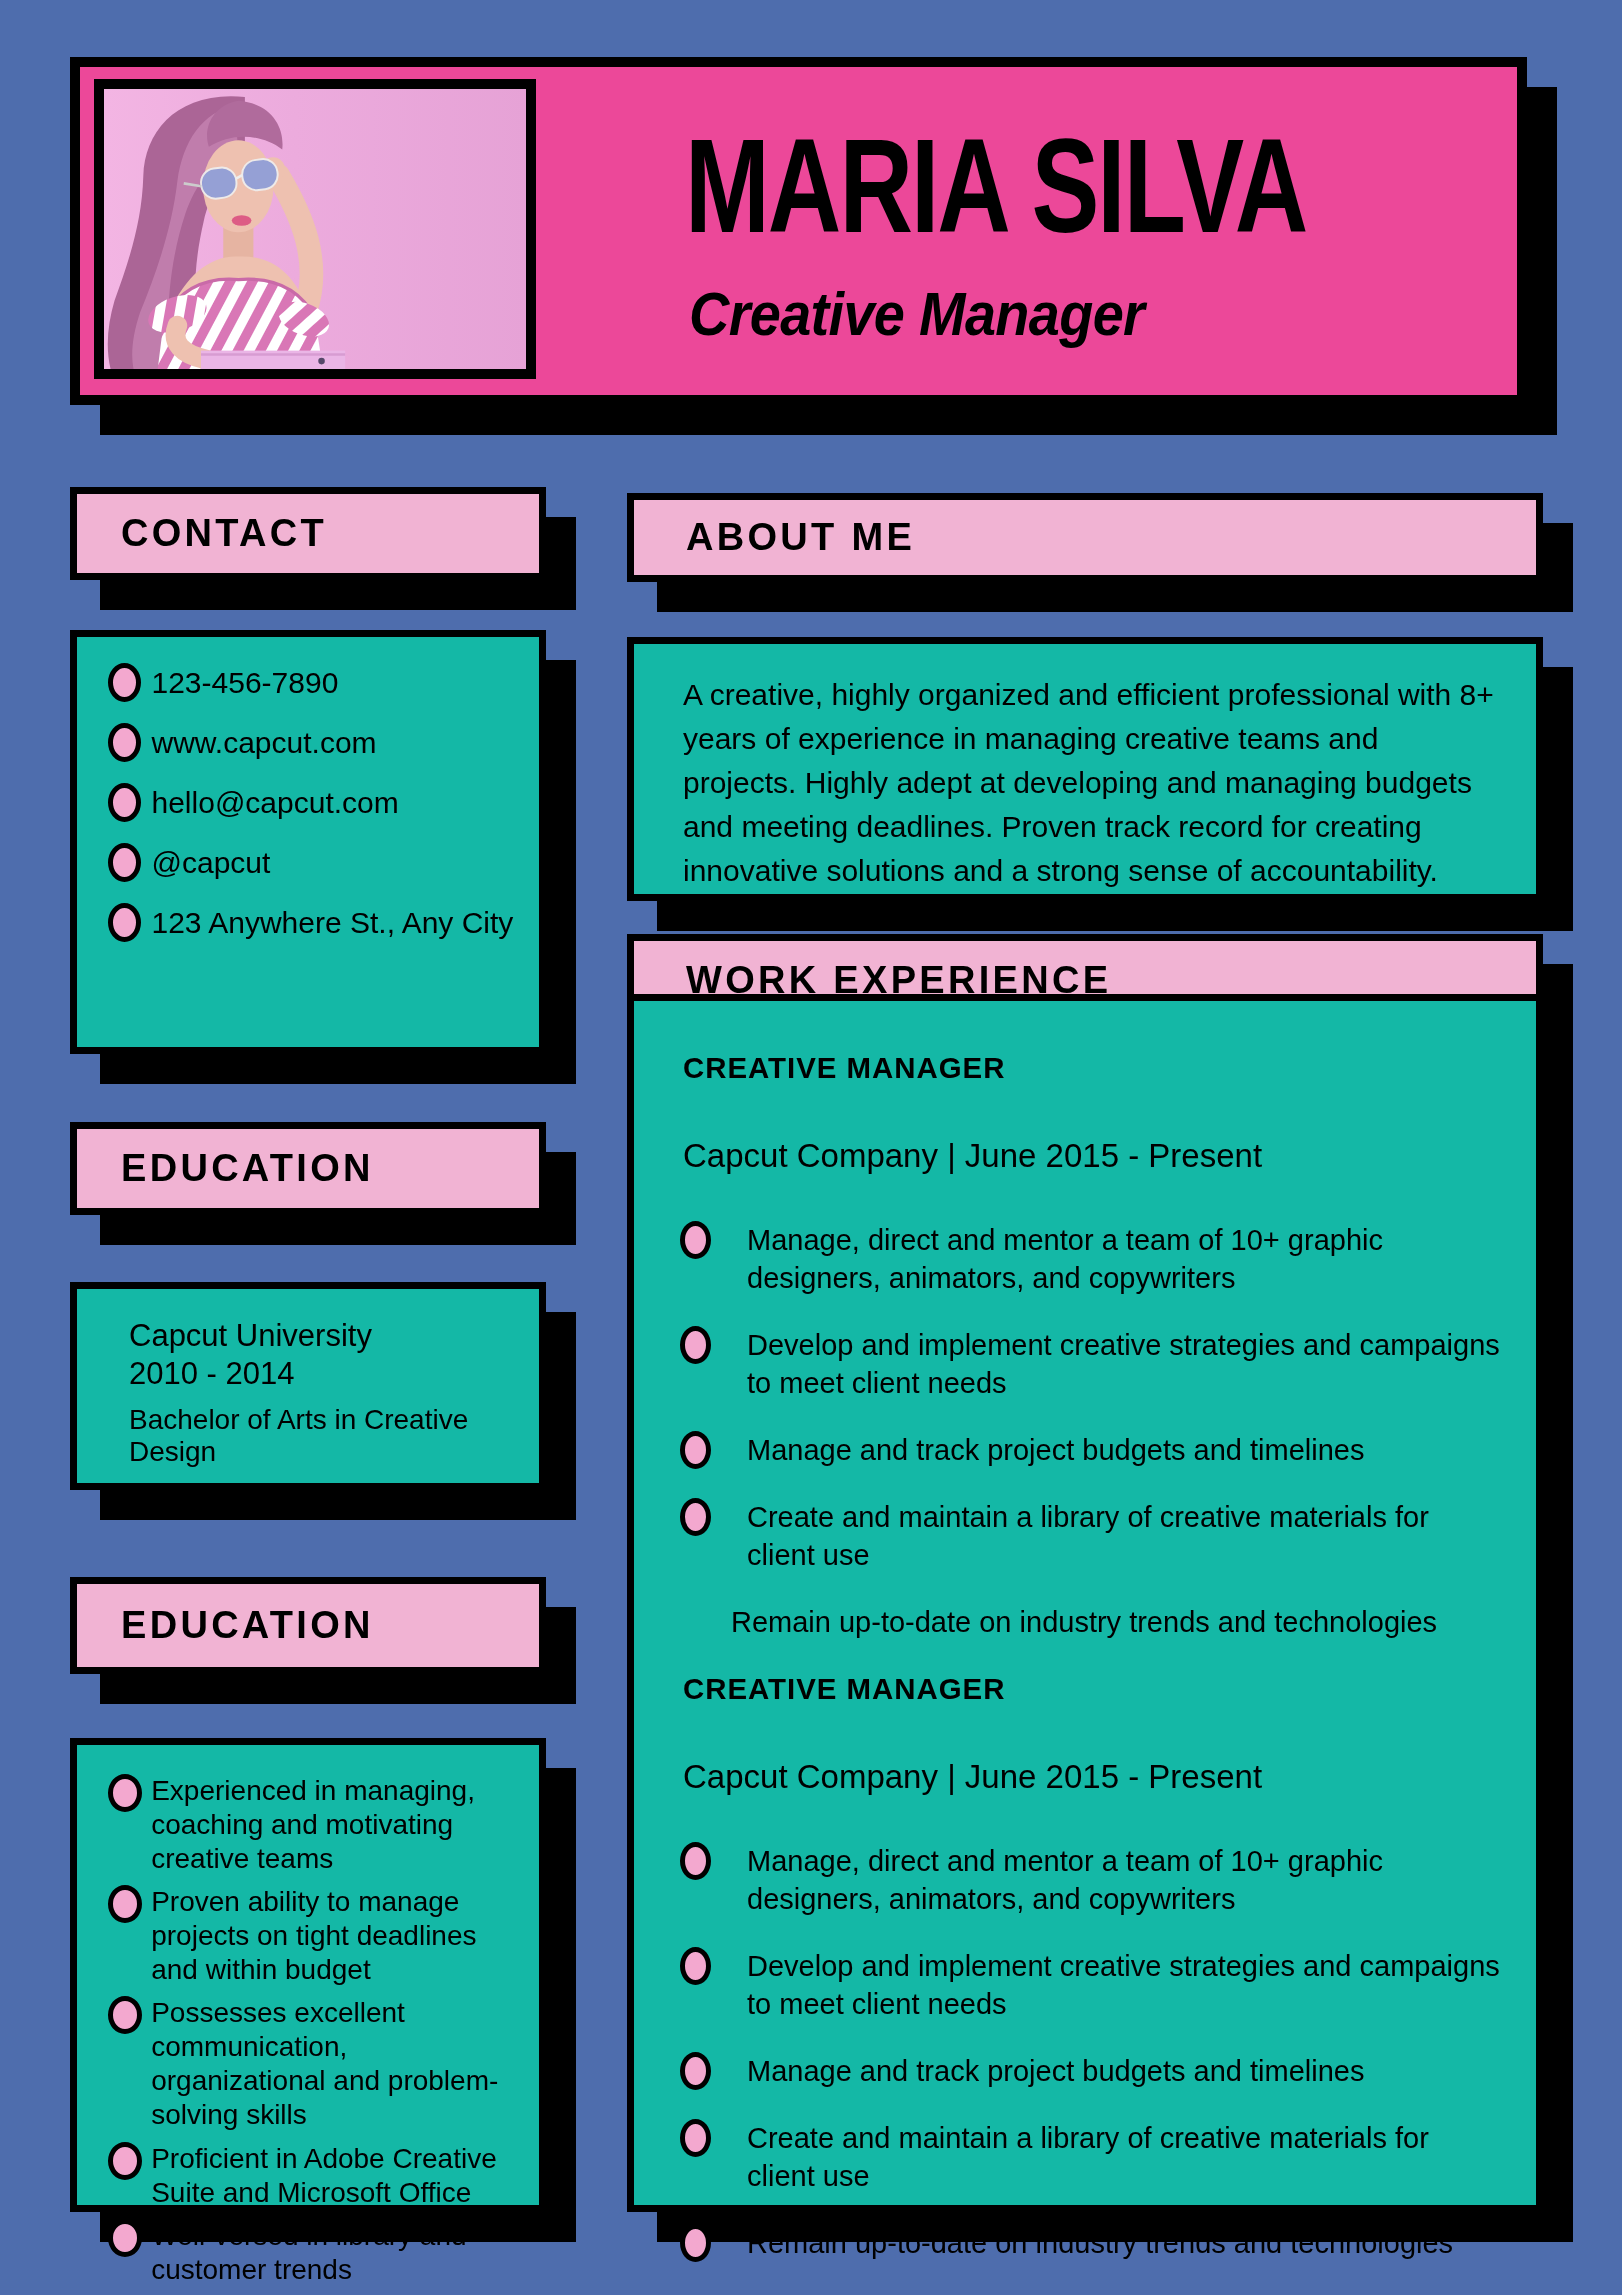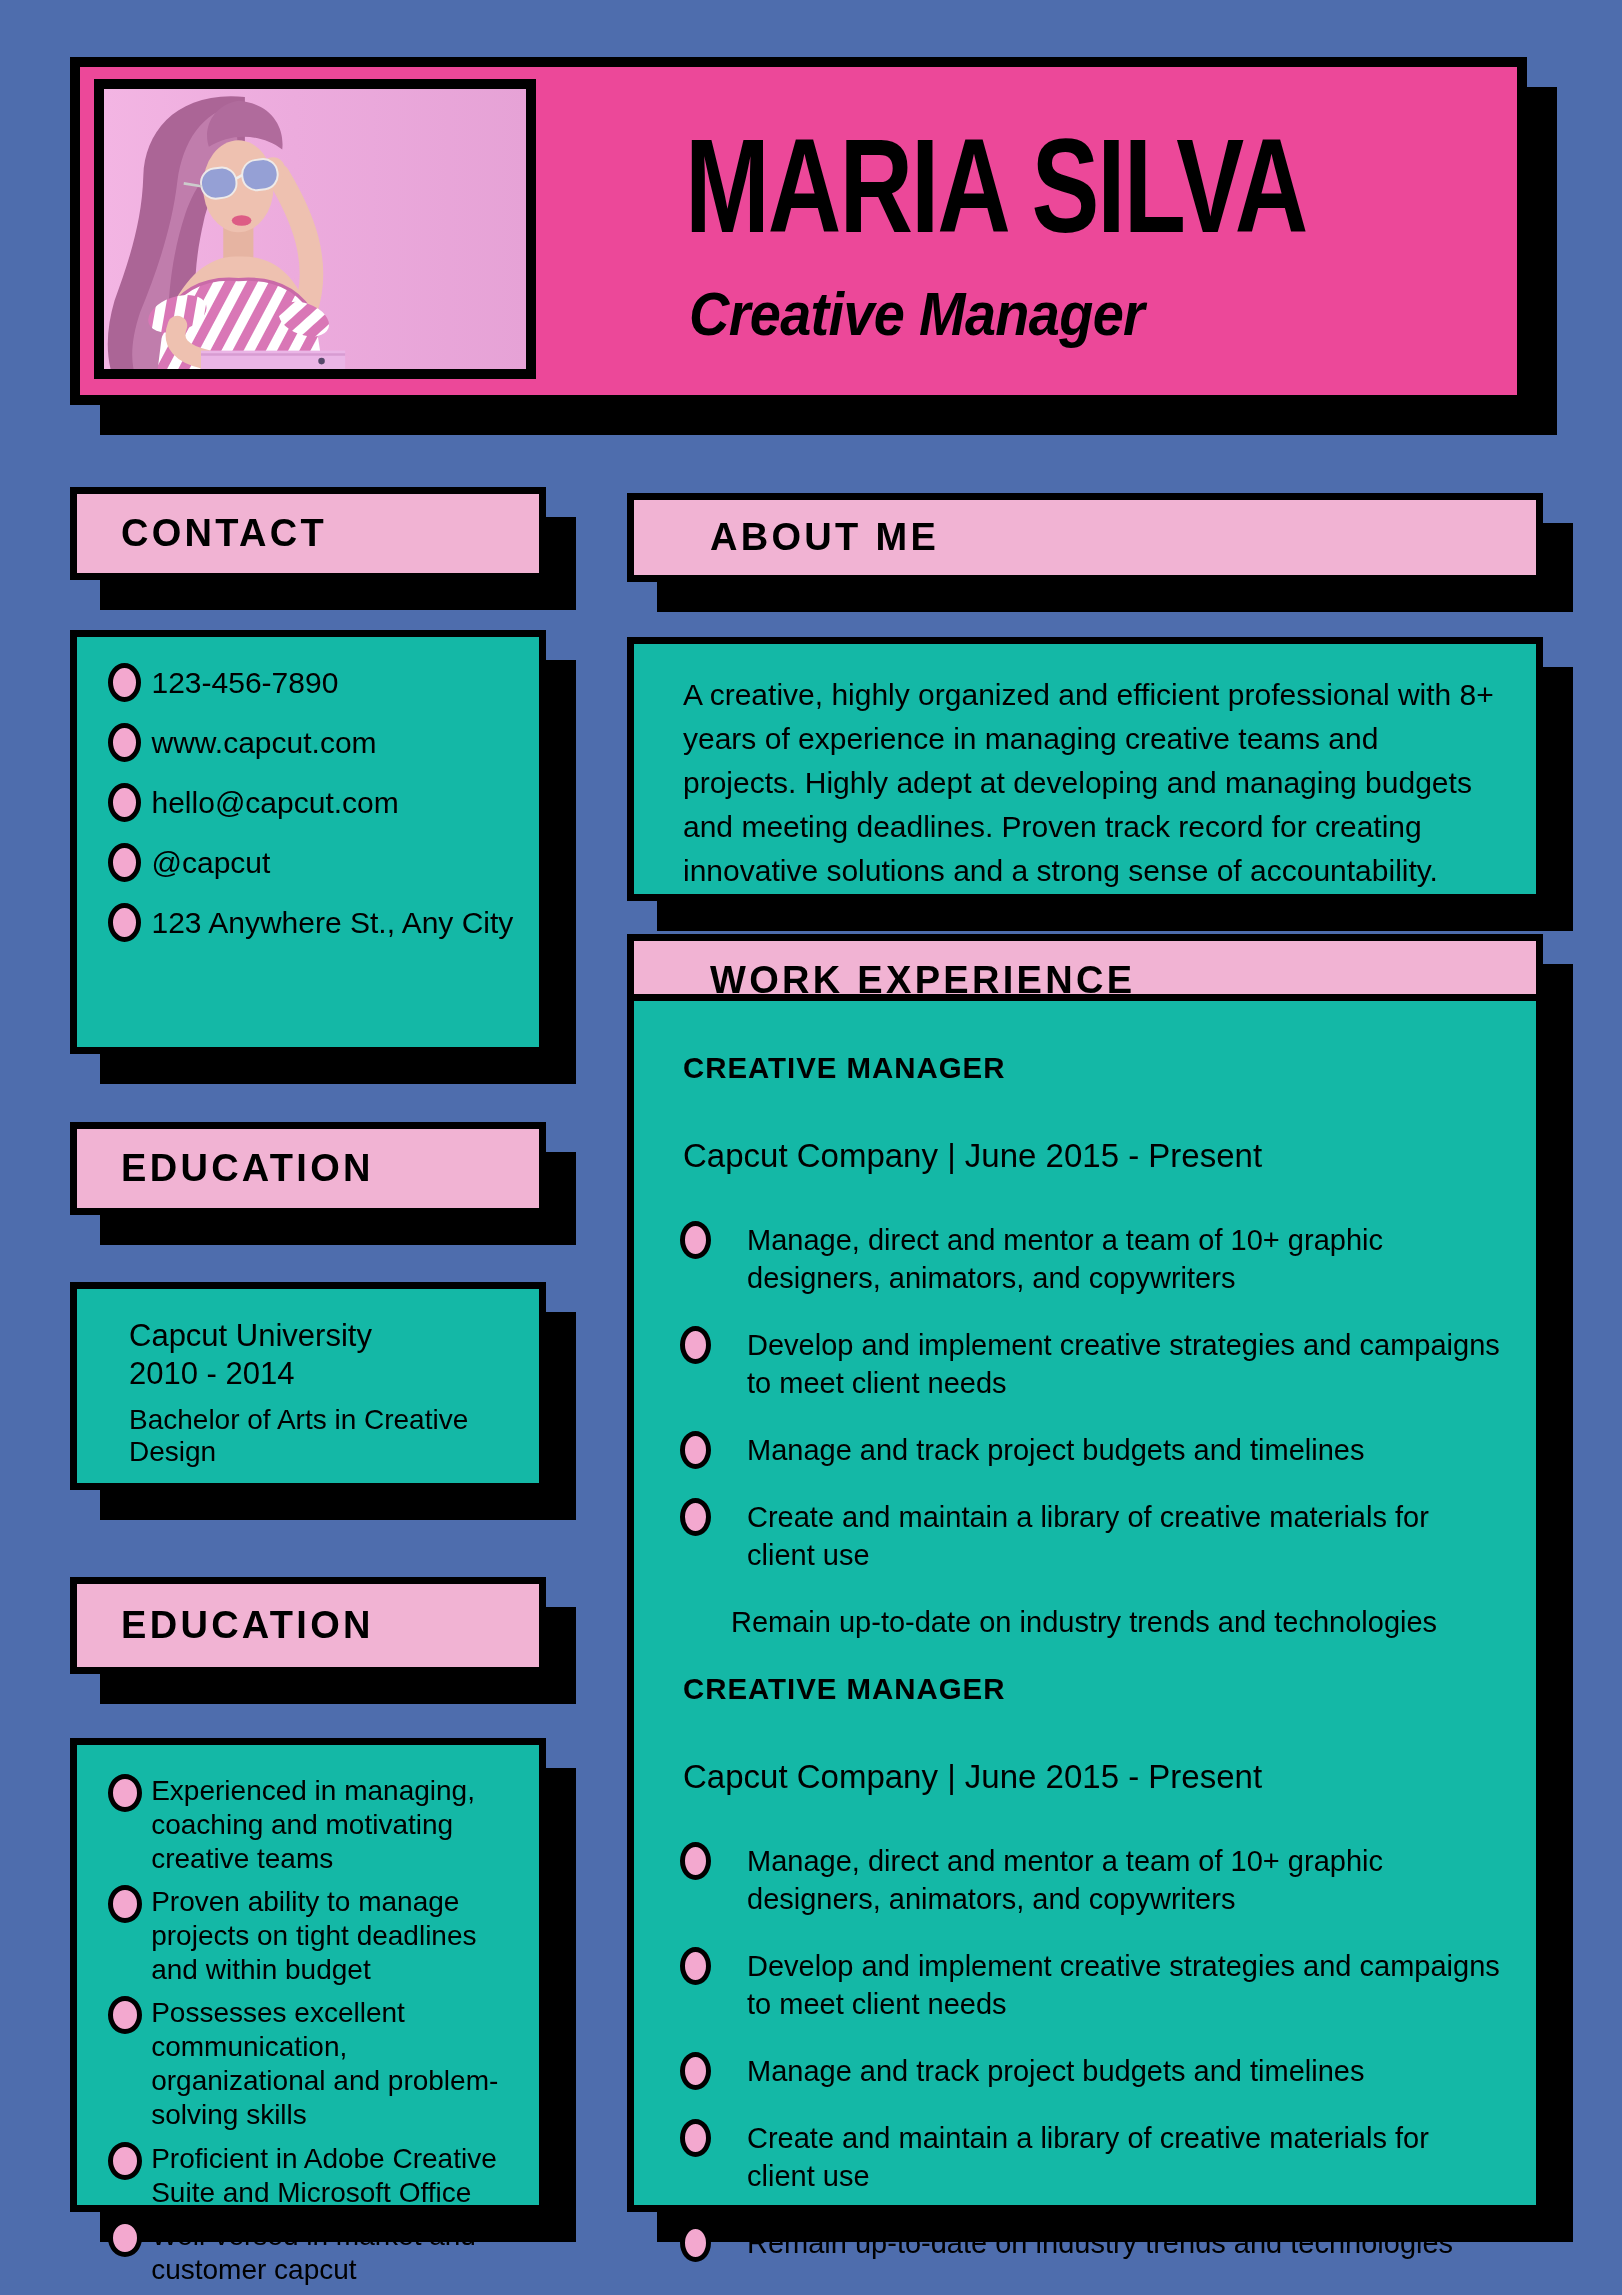--- a/index.html
+++ b/index.html
@@ -14,21 +14,21 @@
     border:7.9px solid #000;
     box-shadow:30px 30px 0 #000;
     background:#14b8a6;
   }
   .section-head{
     background:#f1b3d3;
     display:flex;align-items:center;
     padding-left:44px;
     font-size:38px;font-weight:bold;letter-spacing:3.3px;
   }
-  .section-head.right{padding-left:76px;}
+  .section-head.right{padding-left:52px;}
   .hero{
     left:70px;top:57px;width:1457px;height:348px;
     border-width:10.5px;background:#ec4899;
   }
   .photo-frame{
     position:absolute;left:14.4px;top:12.4px;width:442px;height:300px;
     box-sizing:border-box;border:10.5px solid #000;background:#ecabdd;overflow:hidden;
   }
   .photo-frame svg{display:block;width:100%;height:100%;}
   .hero-name{
@@ -184,21 +184,21 @@
     <div class="srow">
       <span class="dot"></span>
       <span>Possesses excellent communication, organizational and problem-solving skills</span>
     </div>
     <div class="srow">
       <span class="dot"></span>
       <span>Proficient in Adobe Creative Suite and Microsoft Office</span>
     </div>
     <div class="srow">
       <span class="dot"></span>
-      <span>Well-versed in market and customer capcut</span>
+      <span>Well-versed in library and customer trends</span>
     </div>
   </div>
 
   <div class="section-head right about-head">
     <span>ABOUT ME</span>
   </div>
 
   <div class="card about-card">
     <div class="about-text">A creative, highly organized and efficient professional with 8+ years of experience in managing creative teams and projects. Highly adept at developing and managing budgets and meeting deadlines. Proven track record for creating innovative solutions and a strong sense of accountability.</div>
   </div>

